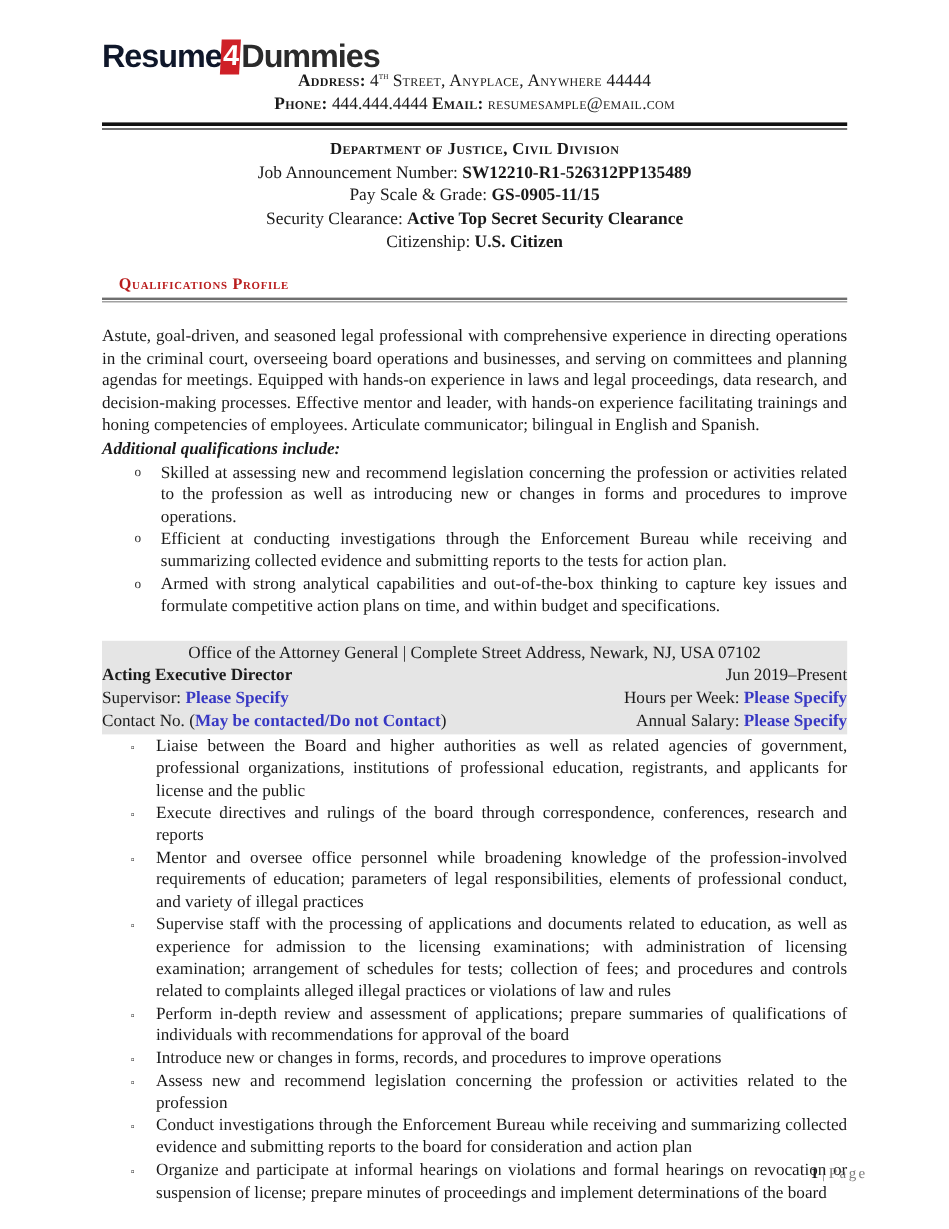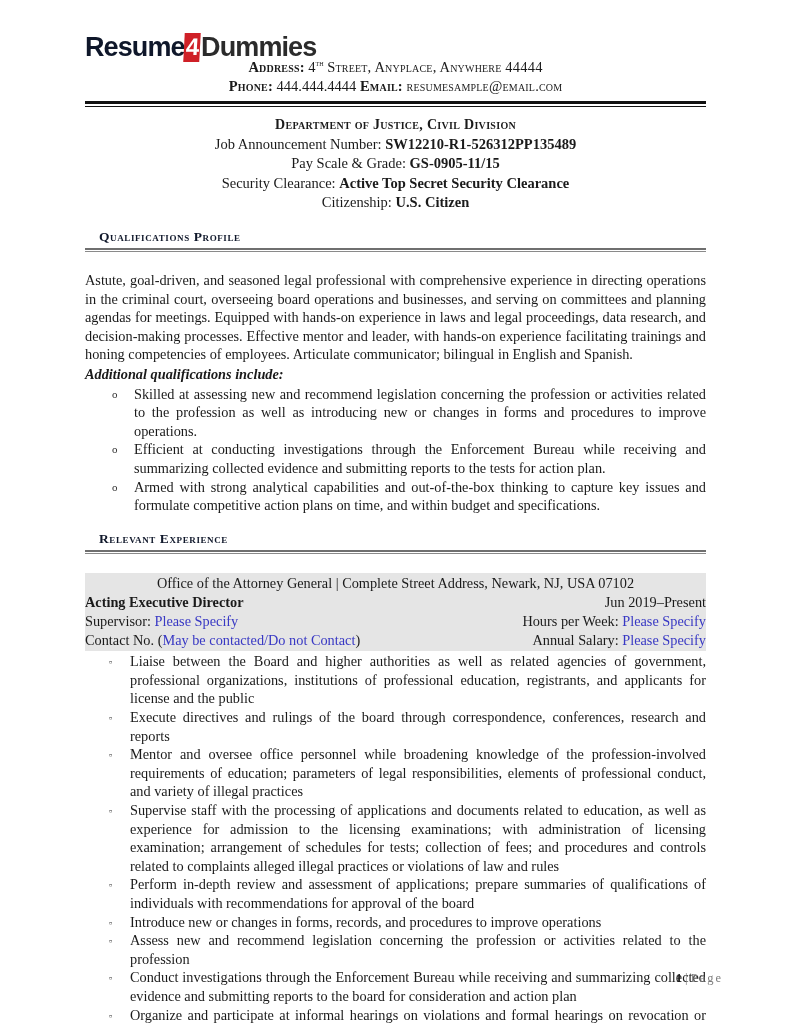--- a/index.html
+++ b/index.html
@@ -95,21 +95,21 @@
   
   .section-head {
     margin-top: 16px;
   }
   .section-head-text {
     font-family: "Liberation Serif", "DejaVu Serif", serif;
     font-weight: bold;
     font-size: 13.5px;
     font-variant: small-caps;
     letter-spacing: .6px;
-    color: #0f172a;
+    color: #b91c1c;
     padding-left: 14px;
     padding-bottom: 3px;
   }
   .rule-double-gray {
     border-top: 2px solid #6f6f6f;
     border-bottom: 1px solid #8a8a8a;
     height: 1.5px;
   }
 
   
@@ -172,21 +172,21 @@
   }
   .exp-row {
     display: flex;
     justify-content: space-between;
     font-size: 14.3px;
     line-height: 19px;
   }
   .exp-row .left { text-align: left; }
   .exp-row .right { text-align: right; }
   .job-title { font-weight: bold; }
-  .blue { color: #3838c4; }
+  .blue { color: #3838c4; font-weight: bold; }
 
   .exp-bullets { margin-top: 1px; }
 
   
   .footer {
     position: absolute;
     left: 85px;
     right: 68px;
     bottom: 38px;
     text-align: right;
@@ -262,24 +262,20 @@
     <li>
       <span class="bullet">o</span>
       <span>Efficient at conducting investigations through the Enforcement Bureau while receiving and summarizing collected evidence and submitting reports to the tests for action plan.</span>
     </li>
     <li>
       <span class="bullet">o</span>
       <span>Armed with strong analytical capabilities and out-of-the-box thinking to capture key issues and formulate competitive action plans on time, and within budget and specifications.</span>
     </li>
   </ul>
 
-  <div class="section-head">
-    <div class="section-head-text">Relevant Experience</div>
-    <div class="rule-double-gray"></div>
-  </div>
 
   <div class="exp-block">
     <div class="exp-band">
       <div class="exp-org">Office of the Attorney General | Complete Street Address, Newark, NJ, USA 07102</div>
 
       <div class="exp-row">
         <span class="left job-title">Acting Executive Director</span>
         <span class="right">Jun 2019–Present</span>
       </div>
 

